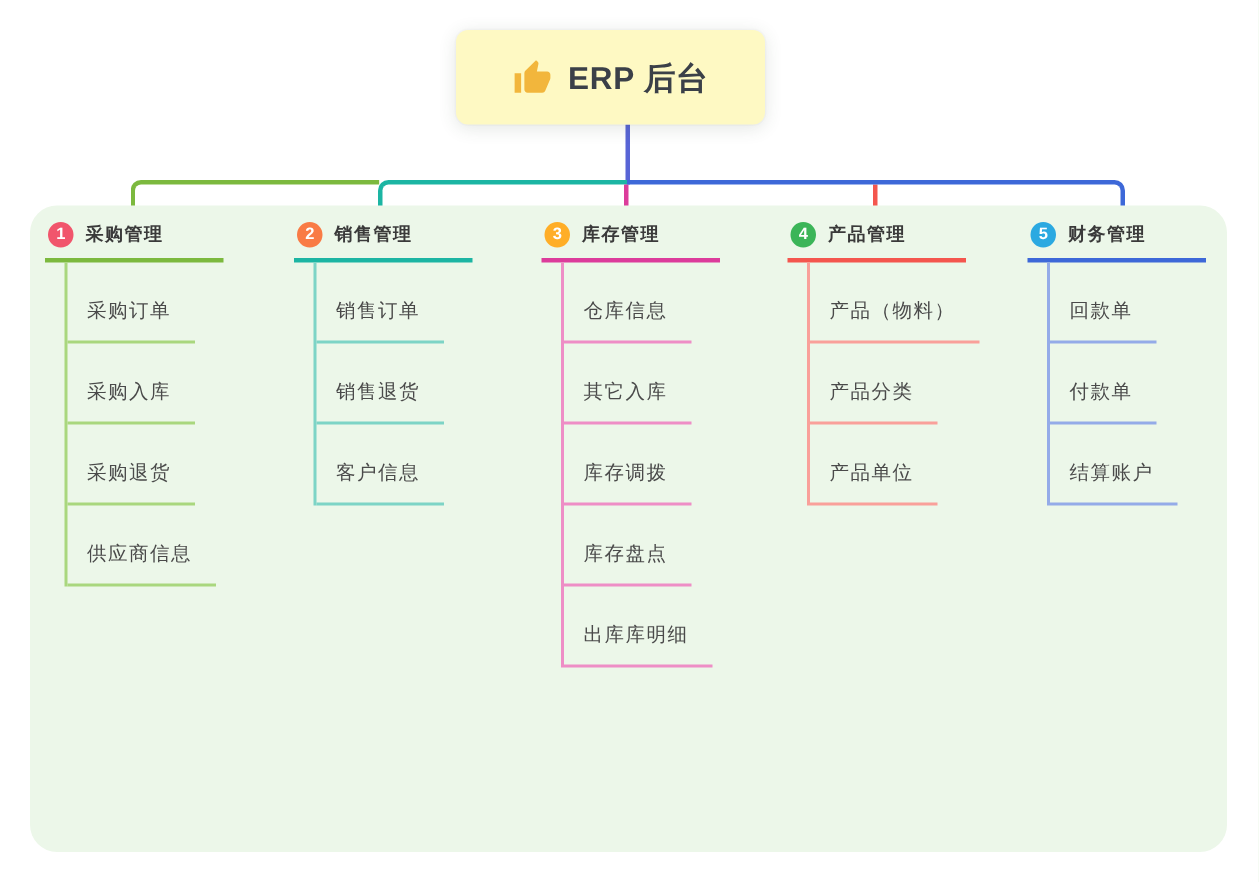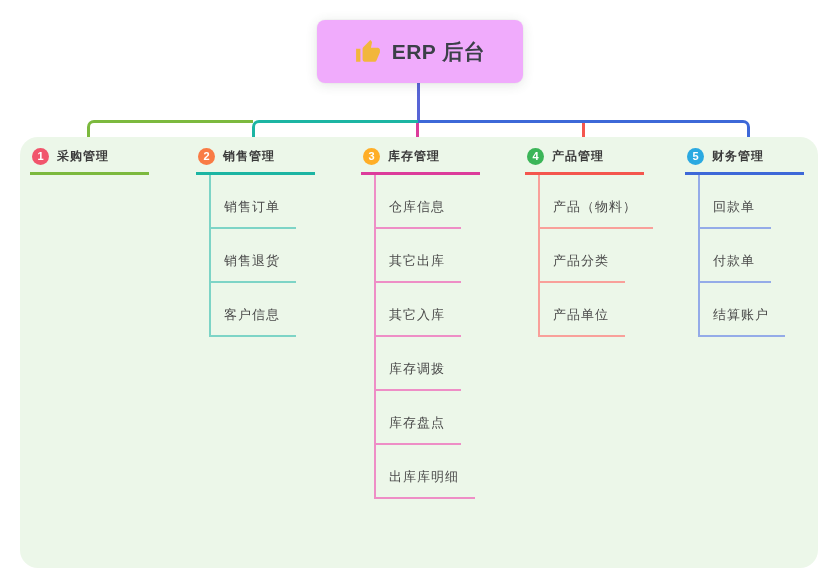--- a/index.html
+++ b/index.html
@@ -5,22 +5,22 @@
   html,body{margin:0;padding:0;}
   body{
     width:839px;height:588px;position:relative;overflow:hidden;
     background:#ffffff;
     font-family:"Liberation Sans","DejaVu Sans",sans-serif;
   }
   .stage{position:absolute;inset:0;}
 
   
   .root-card{
-    position:absolute;left:317px;top:20px;width:206px;height:63px;
-    background:#f0abfc;border-radius:8px;
+    position:absolute;left:304px;top:20px;width:206px;height:63px;
+    background:#fef9c3;border-radius:8px;
     box-shadow:0 2px 12px rgba(60,80,60,.14), 0 0 0 1px rgba(0,0,0,.02);
     display:flex;align-items:center;justify-content:center;gap:11px;
     cursor:default;
   }
   .root-card .root-label{
     font-size:21px;font-weight:600;color:#3b4048;letter-spacing:.5px;
   }
   .root-card svg{display:block;}
 
   
@@ -88,20 +88,34 @@
       </svg>
     </span>
     <span class="root-label">ERP 后台</span>
   </div>
 
 <div class="branch" style="left: 30px; --line: #7CB93E; --light: #A9D77E; --badge: #F1556C;">
       <div class="branch-header">
         <span class="badge">1</span>
         <span class="branch-title">采购管理</span>
       </div>
+      <ul class="children">
+        <li class="child">
+      <span class="child-label">采购订单</span>
+    </li>
+        <li class="child">
+      <span class="child-label">采购入库</span>
+    </li>
+        <li class="child">
+      <span class="child-label">采购退货</span>
+    </li>
+        <li class="child">
+      <span class="child-label">供应商信息</span>
+    </li>
+      </ul>
     </div>
     <div class="branch" style="left: 196px; --line: #1CB5A3; --light: #7DD4C6; --badge: #F97B45;">
       <div class="branch-header">
         <span class="badge">2</span>
         <span class="branch-title">销售管理</span>
       </div>
       <ul class="children">
         <li class="child">
       <span class="child-label">销售订单</span>
     </li>
@@ -114,23 +128,20 @@
       </ul>
     </div>
     <div class="branch" style="left: 361px; --line: #DC3C9B; --light: #EE8EC6; --badge: #FFAE27;">
       <div class="branch-header">
         <span class="badge">3</span>
         <span class="branch-title">库存管理</span>
       </div>
       <ul class="children">
         <li class="child">
       <span class="child-label">仓库信息</span>
-    </li>
-        <li class="child">
-      <span class="child-label">其它出库</span>
     </li>
         <li class="child">
       <span class="child-label">其它入库</span>
     </li>
         <li class="child">
       <span class="child-label">库存调拨</span>
     </li>
         <li class="child">
       <span class="child-label">库存盘点</span>
     </li>

